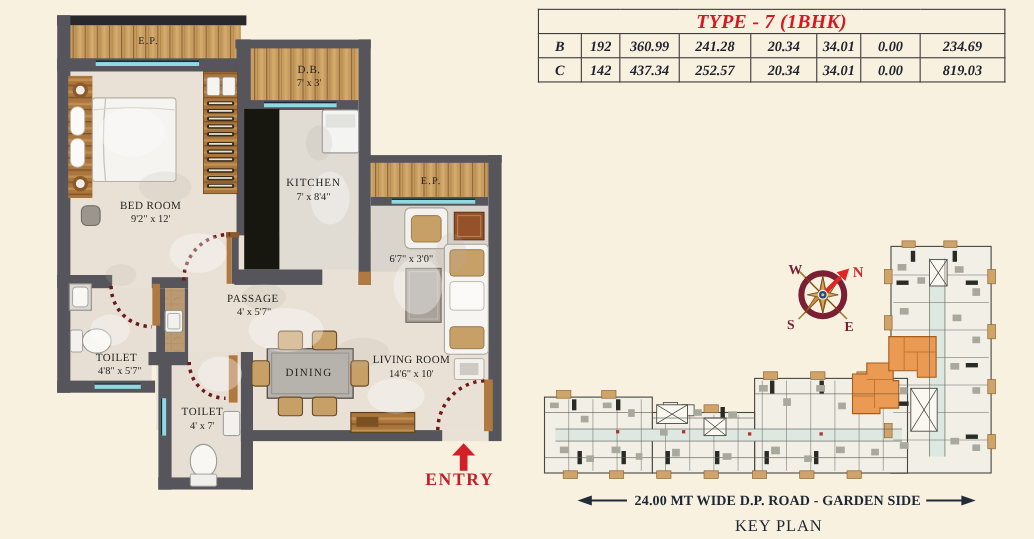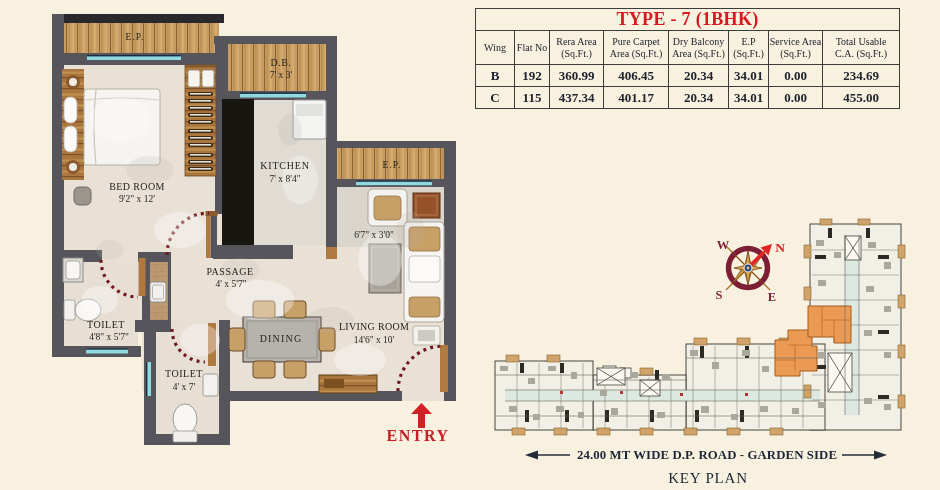--- a/index.html
+++ b/index.html
@@ -1,19 +1,19 @@
 <!DOCTYPE html>
 <html><head>
 <meta charset="utf-8">
 <style>
 html,body{margin:0;padding:0;}
 body{width:940px;height:490px;background:#f8f1e0;font-family:"Liberation Serif",serif;overflow:hidden;}
 #stage{position:relative;width:940px;height:490px;}
 svg{position:absolute;left:0;top:0;}
-.tbl{position:absolute;left:475px;top:8px;width:424px;height:100px;}
+.tbl{position:absolute;left:489px;top:8px;width:424px;height:100px;font-style:italic;}
 table{border-collapse:collapse;width:424px;table-layout:fixed;color:#20242e;}
 td,th{border:1px solid #3c3b3a;text-align:center;vertical-align:middle;padding:0;}
 .title{color:#d9171e;font-size:18px;font-weight:bold;height:20px;letter-spacing:0.3px;}
 .hd{font-size:10px;line-height:1.15;height:34px;font-weight:normal;}
 .hd td{white-space:nowrap;}
 .dt{font-size:13px;font-weight:bold;height:22px;}
 </style>
 </head>
 <body>
 <div id="stage">
@@ -481,46 +481,36 @@
           <col style="width:65px">
           <col style="width:60px">
           <col style="width:40px">
           <col style="width:54px">
           <col style="width:77px">
         </colgroup>
 <tbody>
           <tr>
             <td colspan="8" class="title">TYPE - 7 (1BHK)</td>
           </tr>
-<tr class="hd">
-            <td>Wing</td>
-            <td>Flat No</td>
-            <td>Rera Area<br>(Sq.Ft.)</td>
-            <td>Pure Carpet<br>Area (Sq.Ft.)</td>
-            <td>Dry Balcony<br>Area (Sq.Ft.)</td>
-            <td>E.P<br>(Sq.Ft.)</td>
-            <td>Service Area<br>(Sq.Ft.)</td>
-            <td>Total Usable<br>C.A. (Sq.Ft.)</td>
-          </tr>
 <tr class="dt">
             <td>B</td>
             <td>192</td>
             <td>360.99</td>
-            <td>406.45</td>
+            <td>241.28</td>
             <td>20.34</td>
             <td>34.01</td>
             <td>0.00</td>
             <td>234.69</td>
           </tr>
 <tr class="dt">
             <td>C</td>
-            <td>115</td>
+            <td>142</td>
             <td>437.34</td>
-            <td>401.17</td>
+            <td>252.57</td>
             <td>20.34</td>
             <td>34.01</td>
             <td>0.00</td>
-            <td>455.00</td>
+            <td>819.03</td>
           </tr>
 </tbody>
       </table>
 </div>
 </div>
 
 </body></html>

